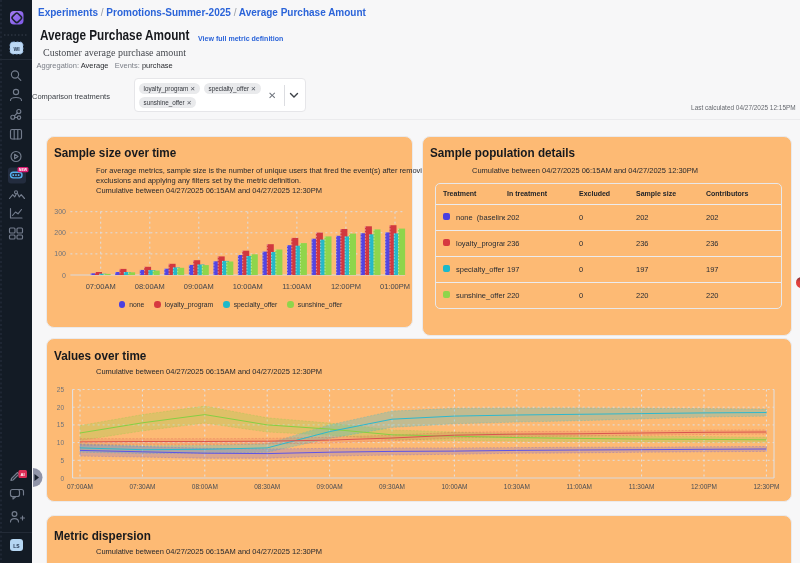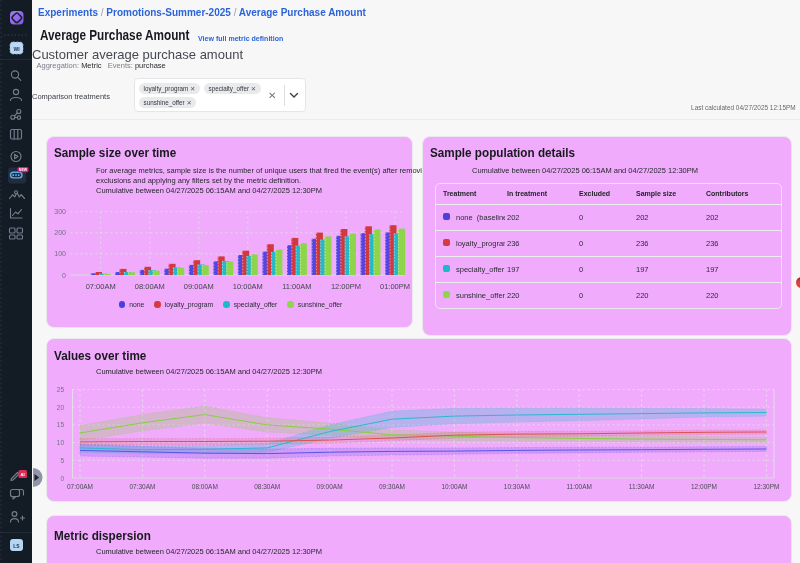--- a/index.html
+++ b/index.html
@@ -1,17 +1,17 @@
 <!DOCTYPE html>
 <html><head><meta charset="utf-8"><style>
 * { margin:0; padding:0; box-sizing:border-box; }
 html,body { width:800px; height:563px; overflow:hidden; font-family:"Liberation Sans",sans-serif; background:#f7f7f8; }
 .abs { position:absolute; }
 #sidebar { position:absolute; left:0; top:0; width:32px; height:563px; background:#131b25; }
-.card { position:absolute; background:#f0abfc; border:1px solid #eaeaec; border-radius:8px; }
+.card { position:absolute; background:#fdba74; border:1px solid #eaeaec; border-radius:8px; }
 .ctitle { position:absolute; left:7px; font-size:13px; font-weight:700; color:#17191d; transform:scaleX(0.9); transform-origin:left top; white-space:nowrap; }
 .small { font-size:7.5px; color:#27292e;margin-left:42px; }
 .chip { position:absolute; height:11px; background:#e9eaec; border-radius:6px; font-size:6.3px; color:#33363c; line-height:11px; padding:0 4.5px; white-space:nowrap; }
 </style></head>
 <body>
 <div id="sidebar">
  <svg width="32" height="563" viewBox="0 0 32 563">
   <defs>
         <linearGradient id="lg" x1="0" y1="0" x2="1" y2="1">
           <stop offset="0" stop-color="#a47cf2"></stop>
@@ -70,22 +70,22 @@
   <text x="22.7" y="476.3" text-anchor="middle" font-size="4.2" font-weight="bold" fill="#fff">AI</text>
   <line x1="0" y1="532.5" x2="32" y2="532.5" stroke="#232b37" stroke-width="1"></line>
   <rect x="10" y="539" width="13" height="12" rx="3" fill="#b5d6f2"></rect>
   <text x="16.5" y="547.5" text-anchor="middle" font-size="5" font-weight="bold" fill="#22344e">LS</text>
  </svg>
 </div>
 <div id="main" style="position:absolute;left:32px;top:0;width:768px;height:563px;">
   <div class="abs" style="left:6px;top:7px;font-size:10px;font-weight:700;color:#2b64d9;text-align:right;">Experiments <span style="color:#9ba0a8;font-weight:400;">/</span> Promotions-Summer-2025 <span style="color:#9ba0a8;font-weight:400;">/</span> Average Purchase Amount</div>
   <div class="abs" style="left:8px;top:26.5px;font-size:14px;font-weight:700;color:#17191d;transform:scaleX(0.84);transform-origin:left top;white-space:nowrap;">Average Purchase Amount</div>
   <div class="abs" style="left:166px;top:34px;font-size:7.5px;font-weight:700;color:#2b64d9;transform:scaleX(0.94);transform-origin:left top;white-space:nowrap;">View full metric definition</div>
-  <div class="abs" style="left:0;top:47px;font-size:13px;color:#46494f;">Customer average purchase amount</div>
-  <div class="abs" style="left:4.5px;top:61px;font-size:7.5px;color:#7a7e86;">Aggregation: <span style="color:#2a2c30;">Metric</span> &nbsp;&nbsp;Events: <span style="color:#2a2c30;">purchase</span></div>
+  <div class="abs" style="left:11px;top:47px;font-size:10px;color:#46494f;font-family:Liberation Serif, serif;">Customer average purchase amount</div>
+  <div class="abs" style="left:4.5px;top:61px;font-size:7.5px;color:#7a7e86;">Aggregation: <span style="color:#2a2c30;">Average</span> &nbsp;&nbsp;Events: <span style="color:#2a2c30;">purchase</span></div>
   <div class="abs" style="left:0;top:92px;font-size:7.5px;color:#3c4046;">Comparison treatments</div>
   <div class="abs" style="left:102px;top:78px;width:172px;height:34px;background:#fff;border:1px solid #e6e6e9;border-radius:4px;"></div>
   <div class="chip" style="left:107px;top:83px;">loyalty_program <span style="color:#5a5e66;">✕</span></div>
   <div class="chip" style="left:172px;top:83px;">specialty_offer <span style="color:#5a5e66;">✕</span></div>
   <div class="chip" style="left:107px;top:97px;">sunshine_offer <span style="color:#5a5e66;">✕</span></div>
   <div class="abs" style="left:236px;top:90px;font-size:10px;color:#6e737c;">✕</div>
   <div class="abs" style="left:252px;top:85px;width:1px;height:21px;background:#dcdde1;"></div>
   <svg class="abs" style="left:257px;top:92px;" width="10" height="7">
       <path d="M1.5 1.5 L5 5 L8.5 1.5" stroke="#3c4046" stroke-width="1.4" fill="none" stroke-linecap="round"></path>
     </svg>

